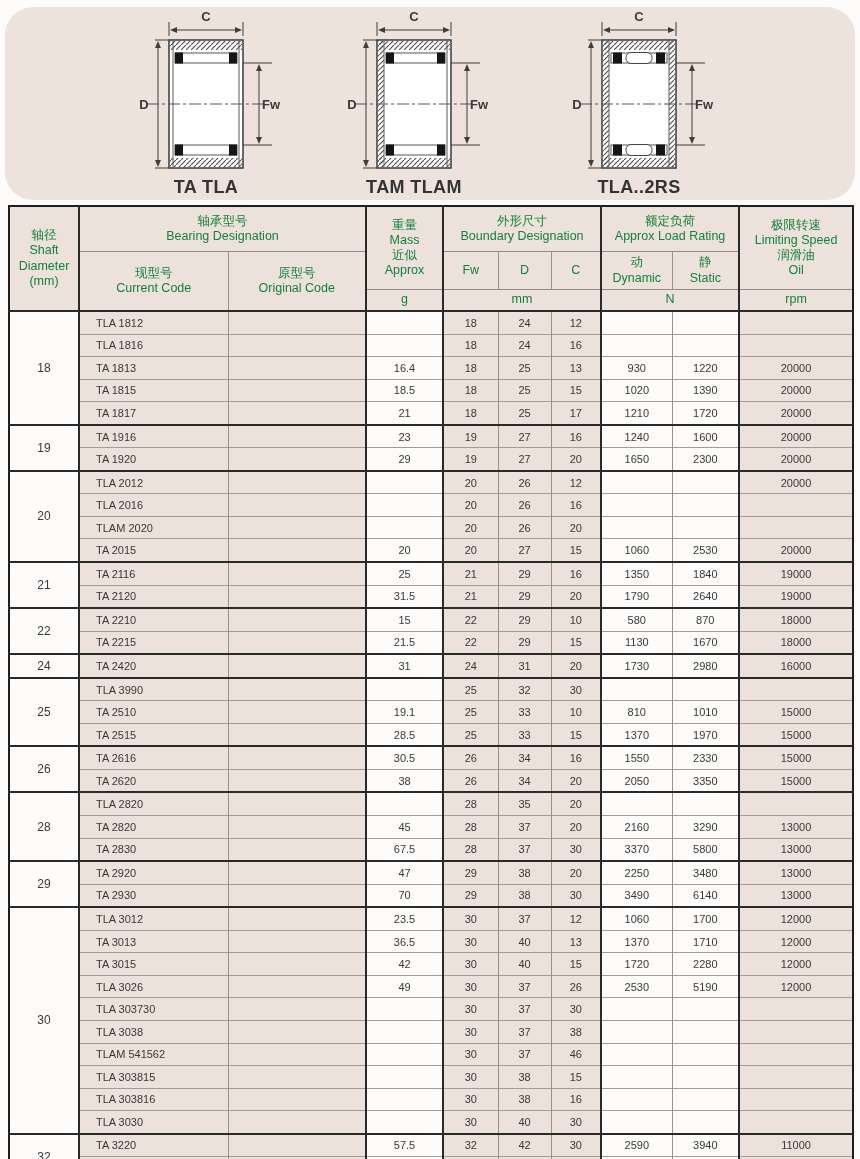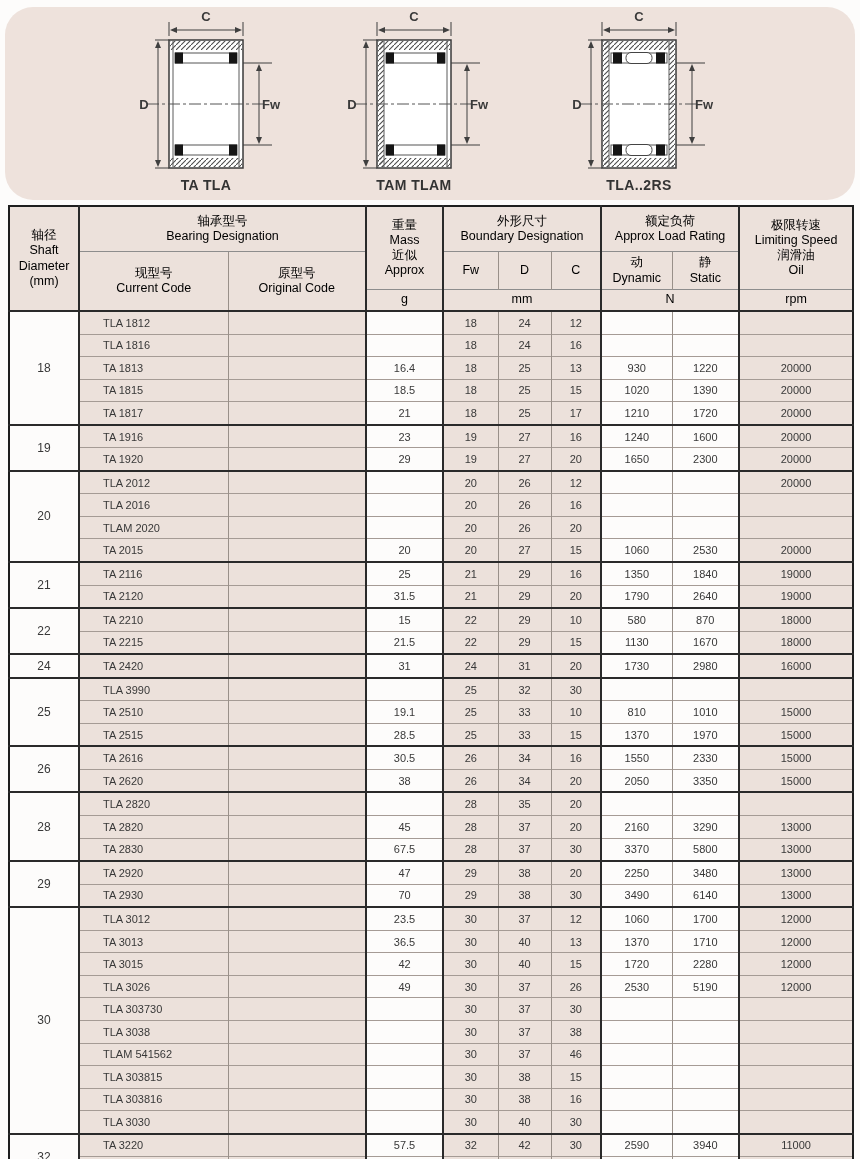--- a/index.html
+++ b/index.html
@@ -12,50 +12,50 @@
   .page { position:relative; width:860px; height:1159px; background:#fdfcfb; overflow:hidden; }
 
   
   .panel {
     position:absolute; left:5px; top:7px; width:850px; height:193px;
     background:#eee2dc; border-radius:28px;
   }
   .diagram { position:absolute; top:10px; width:150px; height:168px; }
   .diagram-label {
     position:absolute; top:177px; width:150px;
-    text-align:center; font-size:14px; font-weight:bold; color:#333;
+    text-align:center; font-size:18px; font-weight:bold; color:#333;
     letter-spacing:0.4px;
   }
   .dim-text { font-family:"Liberation Sans", sans-serif; font-size:13px; font-weight:bold; fill:#3a3a3a; }
 
   
   table.spec {
     position:absolute; left:8px; top:205px; width:844px;
     border-collapse:collapse; table-layout:fixed;
     font-size:11px; color:#383838;
   }
   table.spec { border:2px solid #1e1e1e; }
   table.spec th, table.spec td {
     padding:0; overflow:hidden; white-space:nowrap;
     border-top:1px solid #a59b95;
   }
   
   .bg-pink { background:#ece1db; }
   .bg-white { background:#fdfcfb; }
   
-  thead th { background:#ece1db; font-weight:normal; font-size:12.5px; line-height:1.22; text-align:center; vertical-align:middle; color:#000000; }
+  thead th { background:#ece1db; font-weight:normal; font-size:12.5px; line-height:1.22; text-align:center; vertical-align:middle; color:#15803d; }
   thead tr.h1 th { height:44px; }
   thead tr.h2 th { height:37px; }
   thead tr.h3 th { height:20px; border-top:1px solid #8d8d8d; }
   thead tr.h1 th, thead tr.h2 th { border-top:none; }
   thead tr.h2 th { border-top:1px solid #8d8d8d; }
   thead { border-bottom:2px solid #2a2a2a; }
   
   tbody td { height:21.55px; text-align:center; }
-  tbody td.c-code { text-align:left; padding-left:23px; }
+  tbody td.c-code { text-align:left; padding-left:16px; }
   tbody td.c-shaft { font-size:12px; background:#fdfcfb; }
   tbody tr.group-start td { border-top:2px solid #2a2a2a; }
   
   .vmaj { border-left:2px solid #2a2a2a !important; }
   
   .vmin { border-left:1px solid #999089 !important; }
 </style>
 </head>
 <body>
 

